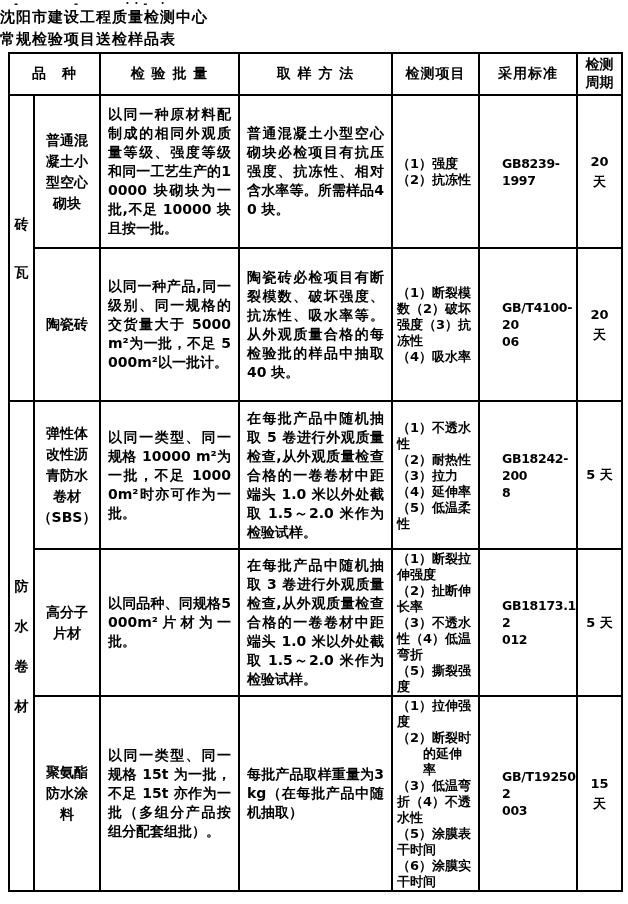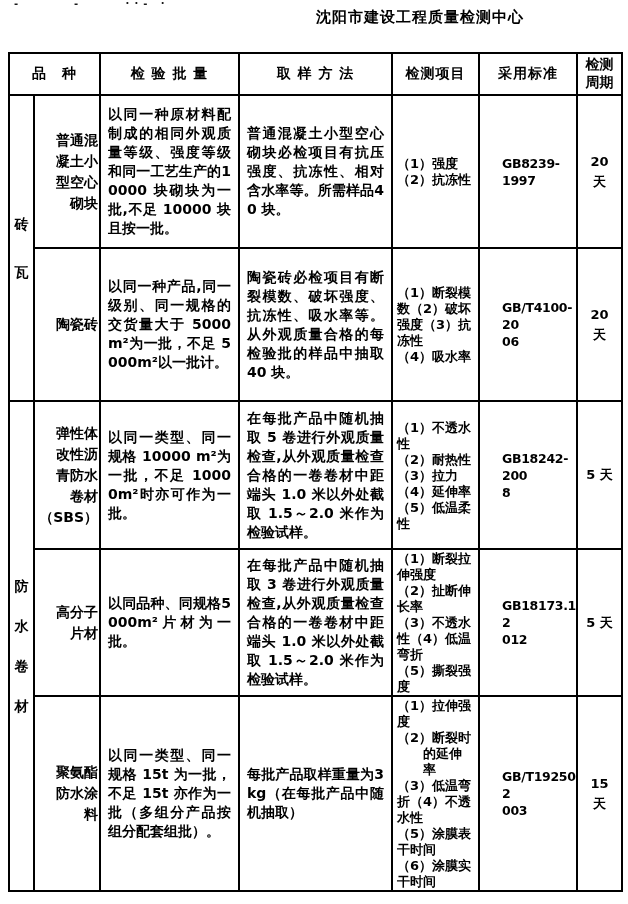--- a/index.html
+++ b/index.html
@@ -3,35 +3,35 @@
 <meta charset="utf-8">
 <style>
   * { margin:0; padding:0; box-sizing:border-box; }
   html,body { width:628px; height:904px; background:#ffffff; overflow:hidden;
     font-family:"DejaVu Sans","Liberation Sans",sans-serif; color:#000; }
   .page { position:relative; width:628px; height:904px; background:#fff; }
 
   .artifacts { position:absolute; top:-2px; left:14px; font-size:10px; font-weight:bold;
     letter-spacing:5px; color:#1a1a1a; white-space:pre; }
 
-  .titles { position:absolute; top:6px; left:0; width:524px; text-align:right; }
+  .titles { position:absolute; top:6px; left:0; width:524px; text-align:left; }
   .title-line { font-size:15px; font-weight:bold; line-height:22px; letter-spacing:1px; }
 
   table.main { position:absolute; left:8px; top:52px; width:613px;
     border-collapse:collapse; table-layout:fixed; }
   table.main td, table.main th { border:2px solid #000; font-weight:bold;
     vertical-align:middle; overflow:hidden; }
 
   th.hdr { font-size:14px; text-align:center; padding:2px 1px; letter-spacing:1px; }
 
   td.c-group { text-align:center; font-size:14px; white-space:pre-line; padding:0; }
   td.group-brick { line-height:48px; }
   td.group-wp   { line-height:40px; }
 
-  td.c-cat { text-align:right; font-size:14px; line-height:21px;
+  td.c-cat { text-align:center; font-size:14px; line-height:21px;
     white-space:pre-line; padding:2px 1px; }
 
   td.c-batch, td.c-samp { font-size:14px; line-height:19px; text-align:justify;
     padding:3px 7px; letter-spacing:0px; word-break:break-all; }
 
   td.c-items { font-size:13px; line-height:16px; text-align:left;
     white-space:pre-wrap; padding:1px 2px 0 4px; word-break:break-all; }
 
   td.c-std { font-size:12.5px; line-height:17px; text-align:left;
     white-space:pre-wrap; padding:2px 3px 2px 22px; letter-spacing:-0.3px; }
@@ -41,20 +41,21 @@
 </style>
 </head>
 <body>
 
 <div class="page">
 
   <div class="artifacts">-      -     ··- ·</div>
 
   <div class="titles">
     <div class="title-line">沈阳市建设工程质量检测中心</div>
+    <div class="title-line">常规检验项目送检样品表</div>
   </div>
 
   <table class="main">
     <colgroup>
       <col style="width:25px">
         <col style="width:66px">
         <col style="width:139px">
       <col style="width:153px">
         <col style="width:87px">
         <col style="width:98px">

